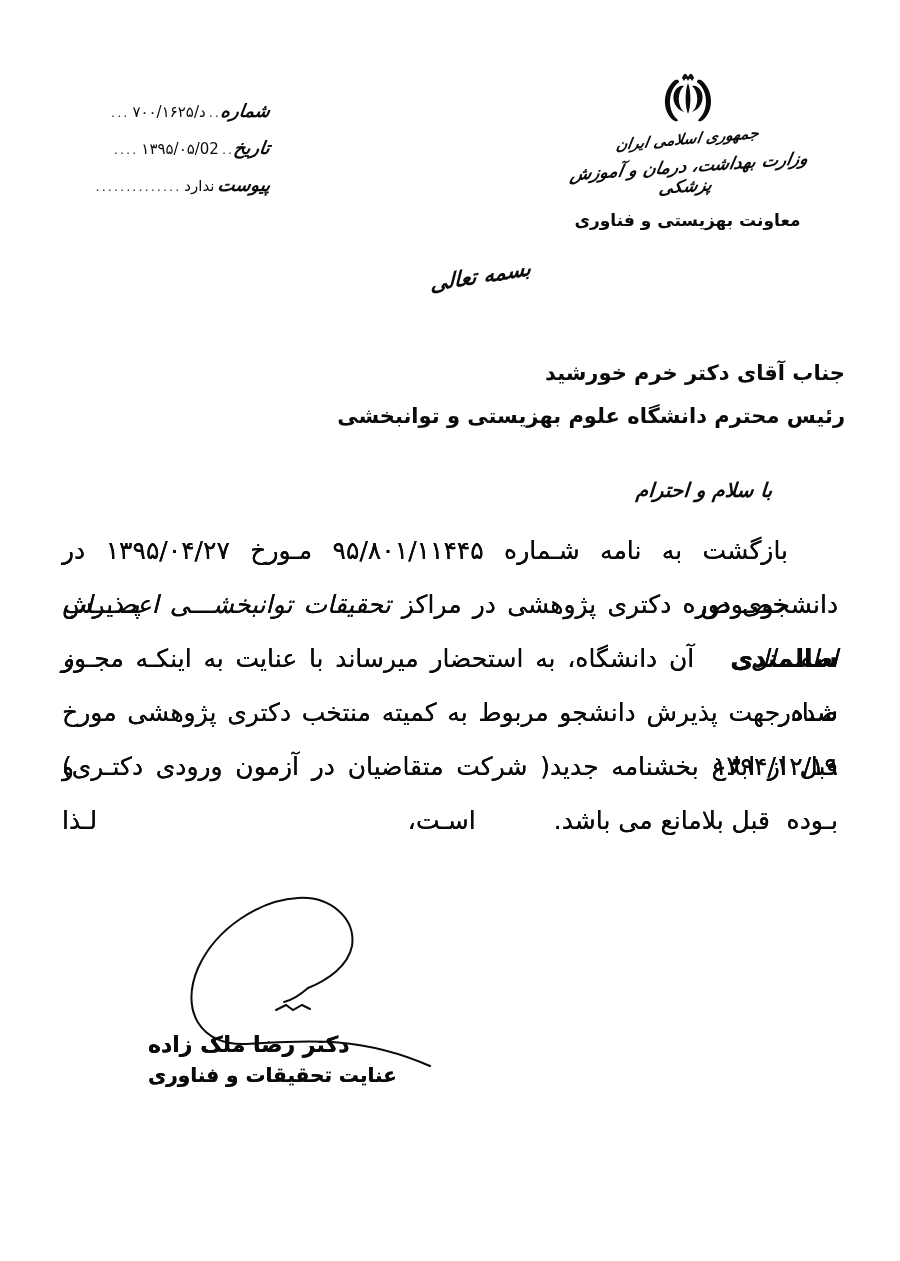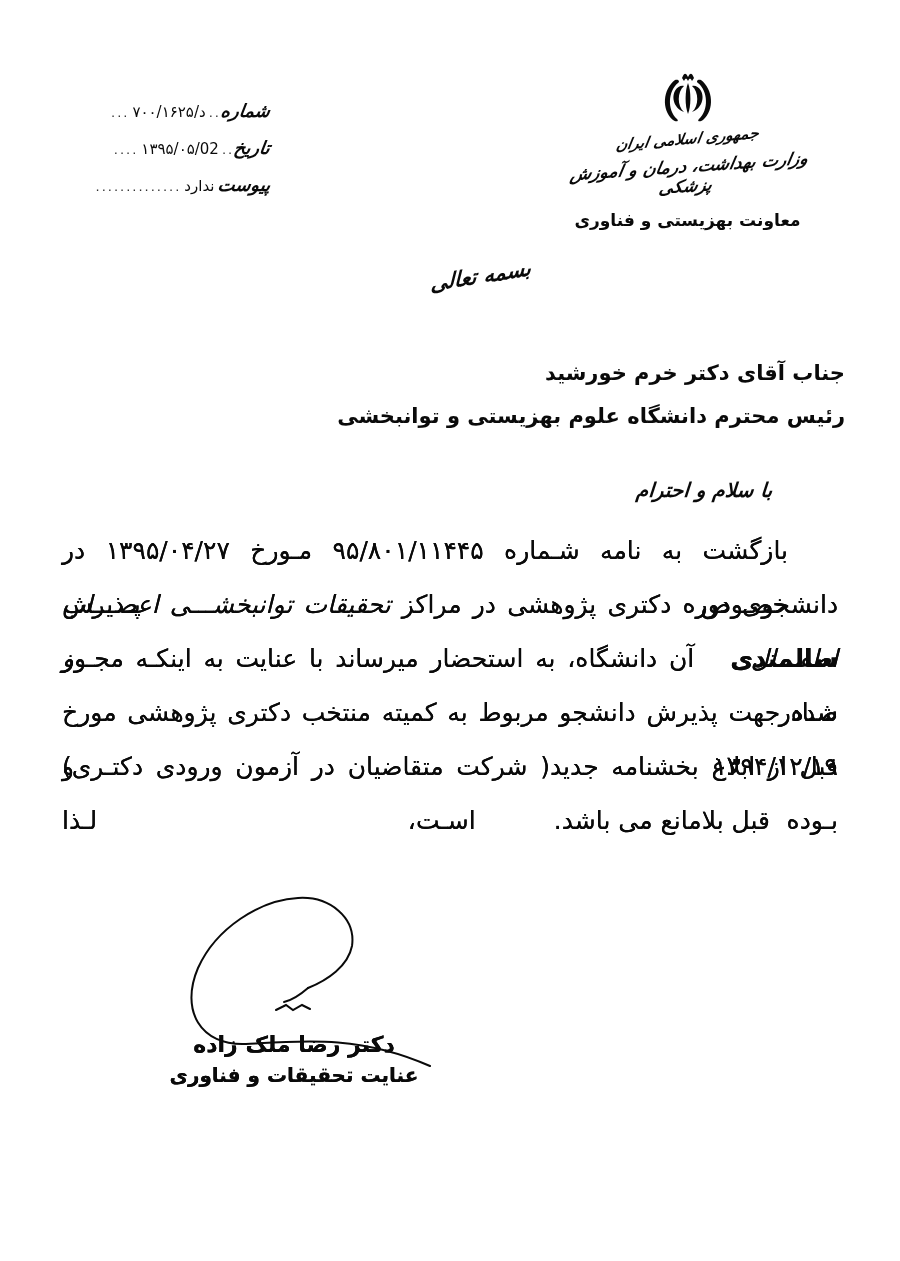--- a/index.html
+++ b/index.html
@@ -32,21 +32,21 @@
   .body-block{position:absolute;left:62px;right:62px;top:524px;direction:rtl;font-size:25px;
               text-shadow:0 0 .4px currentColor;}
   .body-line{height:54px;line-height:54px;text-align:justify;text-align-last:justify;}
   .body-line.first{padding-right:50px;}
   .body-line.last{text-align-last:right;padding-right:68px;}
   .seg-bold{font-weight:bold;}
   .seg-italic{font-style:italic;margin-top:31px;}
   .seg-gap{display:inline-block;width:36px;}
   
   .signature-svg{position:absolute;left:168px;top:888px;}
-  .signature-block{position:absolute;left:148px;top:1032px;width:292px;text-align:center;
+  .signature-block{position:absolute;left:148px;top:1032px;width:292px;text-align:left;
                    direction:rtl;font-weight:bold;text-shadow:0 0 .5px currentColor;}
   .sig-name{font-size:22px;}
   .sig-title{font-size:20px;margin-top:6px;}
 </style>
 </head>
 <body>
 
 <div class="page">
 
   <div class="header-fields">

